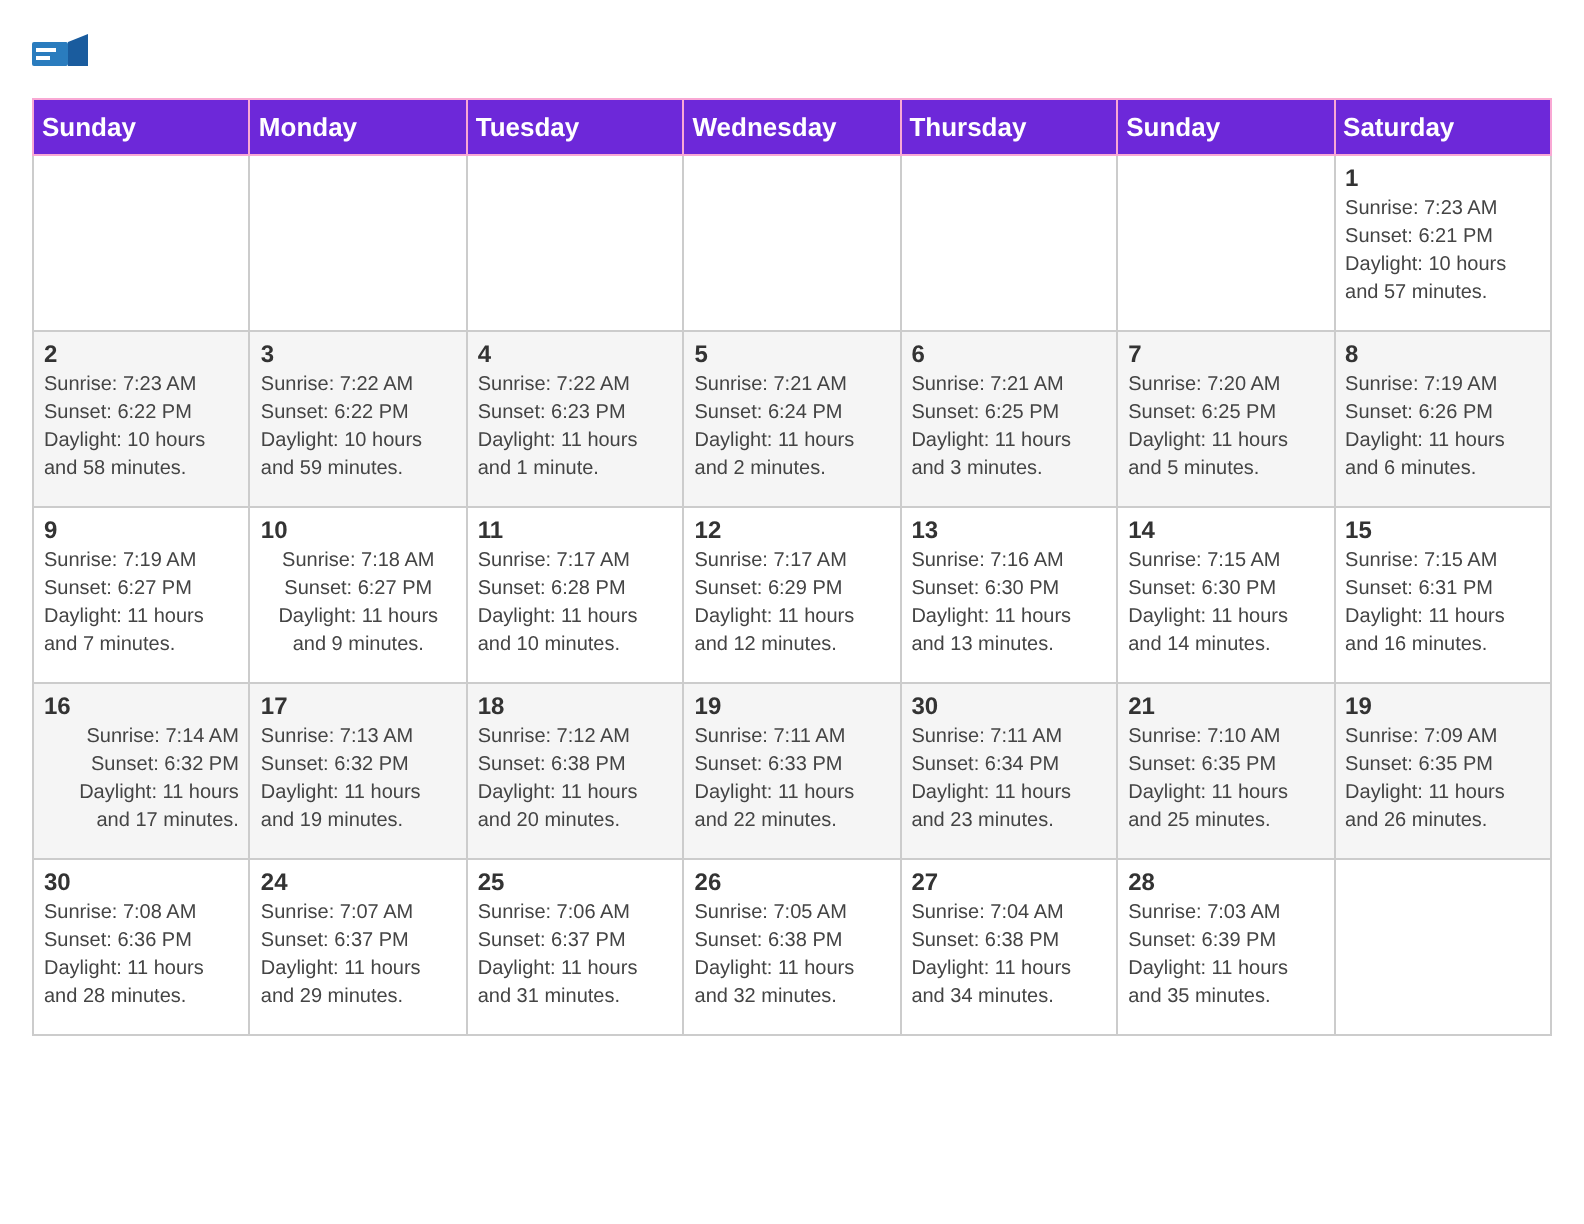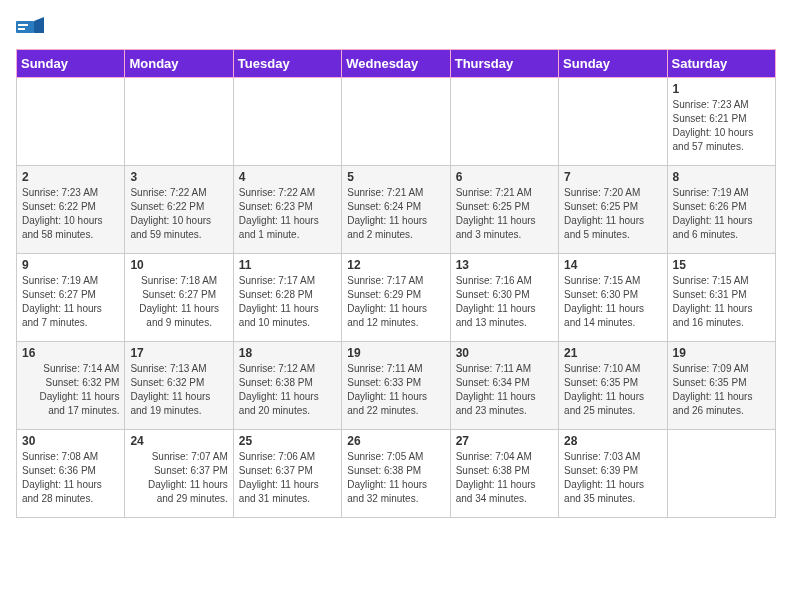--- a/index.html
+++ b/index.html
@@ -298,21 +298,21 @@
       <tr class="week-row">
         <td>
           <span class="day-number">30</span>
           <div class="day-info" style="white-space: pre-line;">Sunrise: 7:08 AM
 Sunset: 6:36 PM
 Daylight: 11 hours
 and 28 minutes.</div>
         </td>
         <td>
           <span class="day-number">24</span>
-          <div class="day-info" style="white-space: pre-line; text-align: right;">Sunrise: 7:07 AM
+          <div class="day-info" style="white-space: pre-line;">Sunrise: 7:07 AM
 Sunset: 6:37 PM
 Daylight: 11 hours
 and 29 minutes.</div>
         </td>
         <td>
           <span class="day-number">25</span>
           <div class="day-info" style="white-space: pre-line;">Sunrise: 7:06 AM
 Sunset: 6:37 PM
 Daylight: 11 hours
 and 31 minutes.</div>

